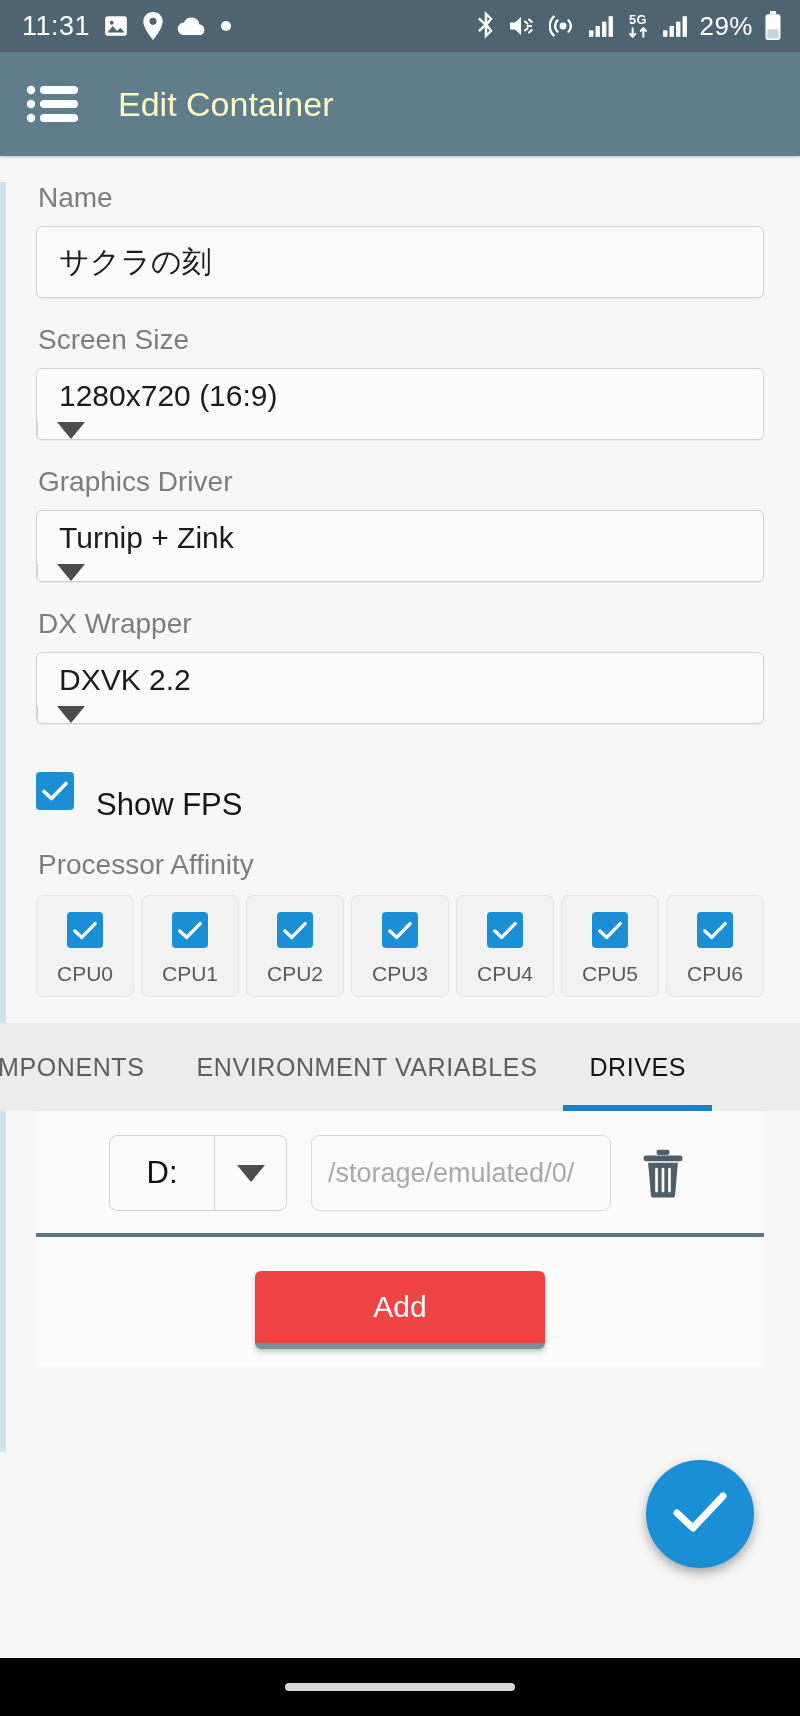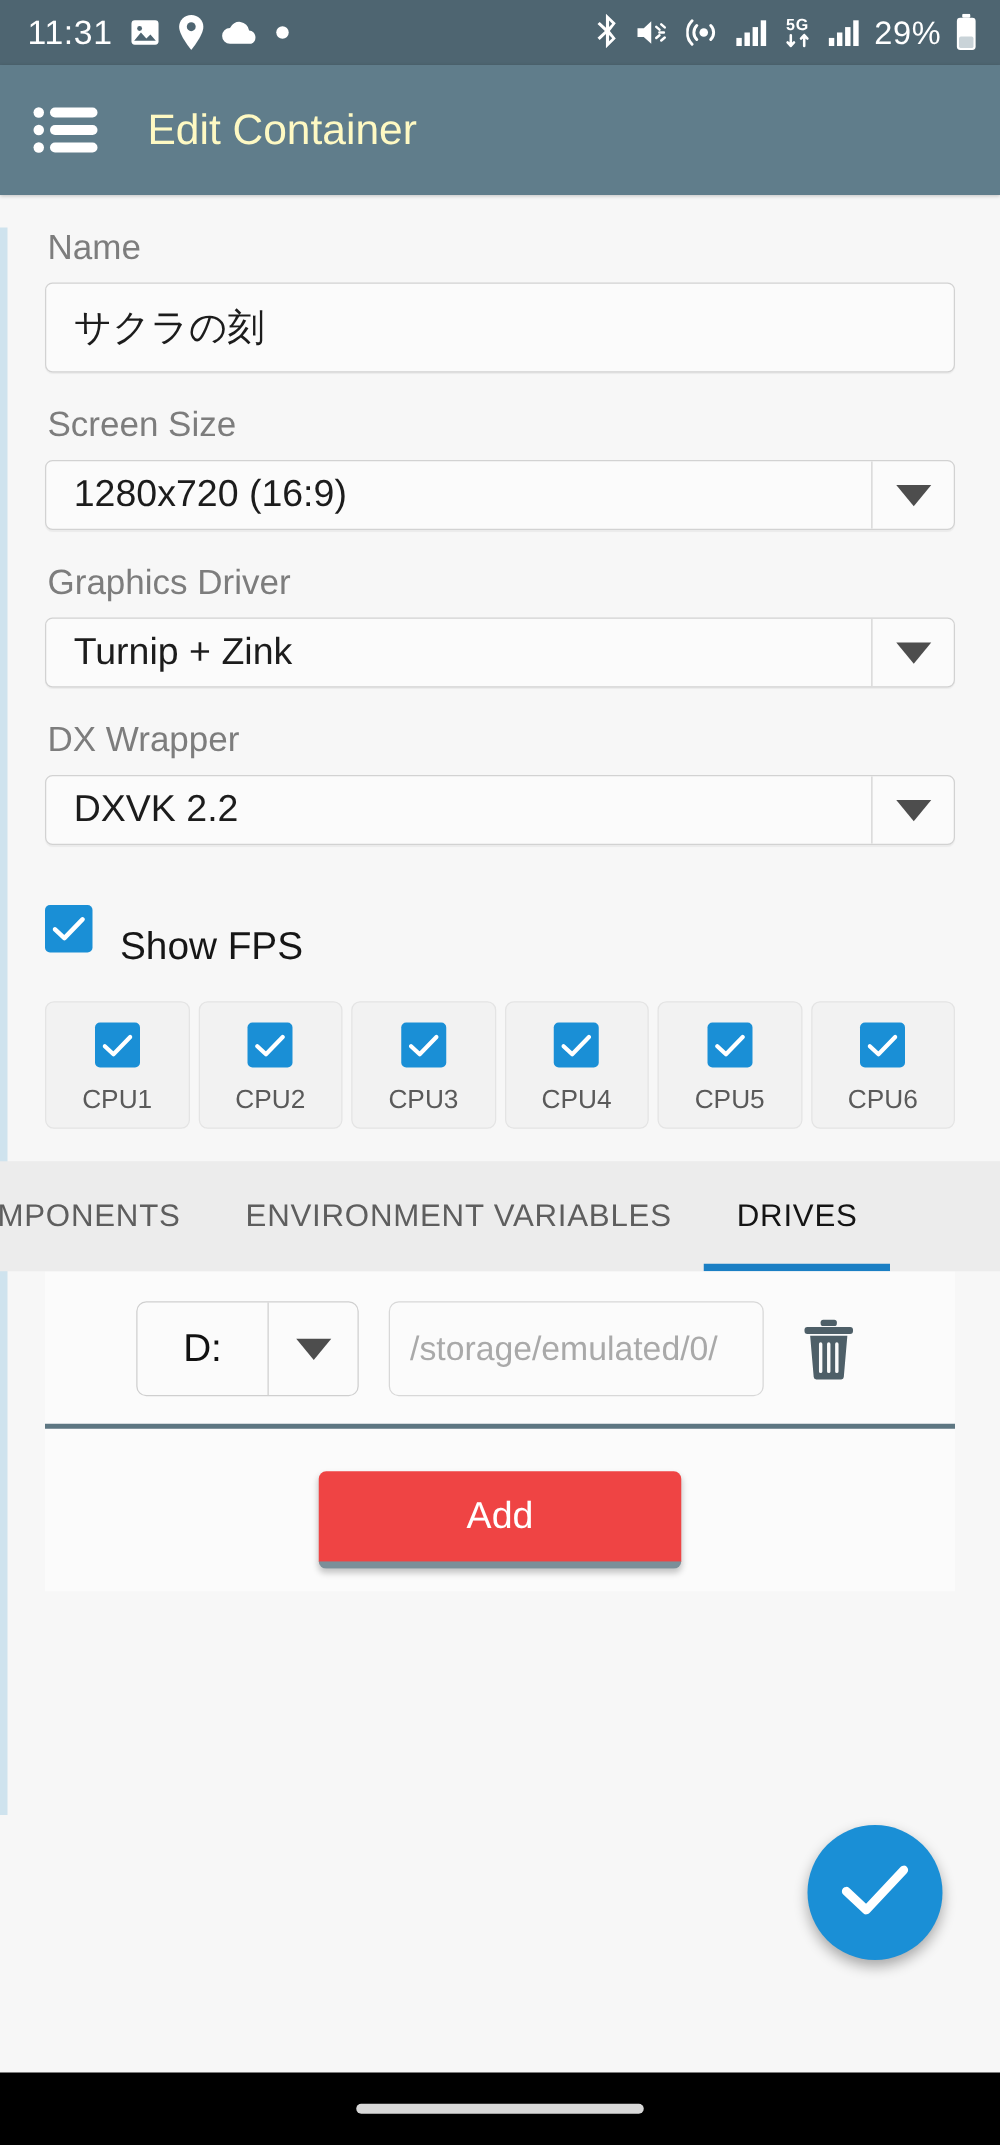--- a/index.html
+++ b/index.html
@@ -42,23 +42,23 @@
   .field-label {
     font-size: 28px; color: #7d7d7d; margin-bottom: 12px; padding-left: 2px;
   }
   .textbox {
     height: 72px; border: 1px solid #d2d2d2; border-radius: 6px;
     background: #fbfbfb; display: flex; align-items: center;
     padding: 0 22px; font-size: 30px; color: #1c1c1c;
     box-shadow: 0 1px 1px rgba(0,0,0,.05);
   }
   .spinner {
-    height: 56px; border: 1px solid #d2d2d2; border-radius: 6px;
+    height: 72px; border: 1px solid #d2d2d2; border-radius: 6px;
     background: #fbfbfb; display: flex; align-items: stretch;
-    box-shadow: 0 1px 1px rgba(0,0,0,.05); overflow: hidden;
+    box-shadow: 0 1px 1px rgba(0,0,0,.05); overflow: hidden; flex-direction: column;
   }
   .spinner-value {
     flex: 1; display: flex; align-items: center; padding: 0 22px;
     font-size: 30px; color: #1c1c1c;
   }
   .spinner-arrow {
     width: 66px; border-left: 1px solid #d2d2d2;
     display: flex; align-items: center; justify-content: center;
   }
   .caret {
@@ -286,21 +286,30 @@
     <div class="cb-row">
       <span class="cb">
         <svg width="26" height="20" viewBox="0 0 26 20">
             <path d="M2 10.5l7.5 7L24 2.5" stroke="#fff" stroke-width="3.6" fill="none" stroke-linecap="round" stroke-linejoin="round"></path>
           </svg>
       </span>
       <span class="cb-label">Show FPS</span>
     </div>
 
     <div class="field">
+      <div class="field-label">Processor Affinity</div>
       <div class="cpu-grid">
+        <div class="cpu-cell">
+          <span class="cb">
+              <svg width="24" height="19" viewBox="0 0 26 20">
+                <path d="M2 10.5l7.5 7L24 2.5" stroke="#fff" stroke-width="3.6" fill="none" stroke-linecap="round" stroke-linejoin="round"></path>
+              </svg>
+            </span>
+          <span class="cpu-label">CPU0</span>
+        </div>
         <div class="cpu-cell">
           <span class="cb">
               <svg width="24" height="19" viewBox="0 0 26 20">
                 <path d="M2 10.5l7.5 7L24 2.5" stroke="#fff" stroke-width="3.6" fill="none" stroke-linecap="round" stroke-linejoin="round"></path>
               </svg>
             </span>
           <span class="cpu-label">CPU1</span>
         </div>
         <div class="cpu-cell">
           <span class="cb">

